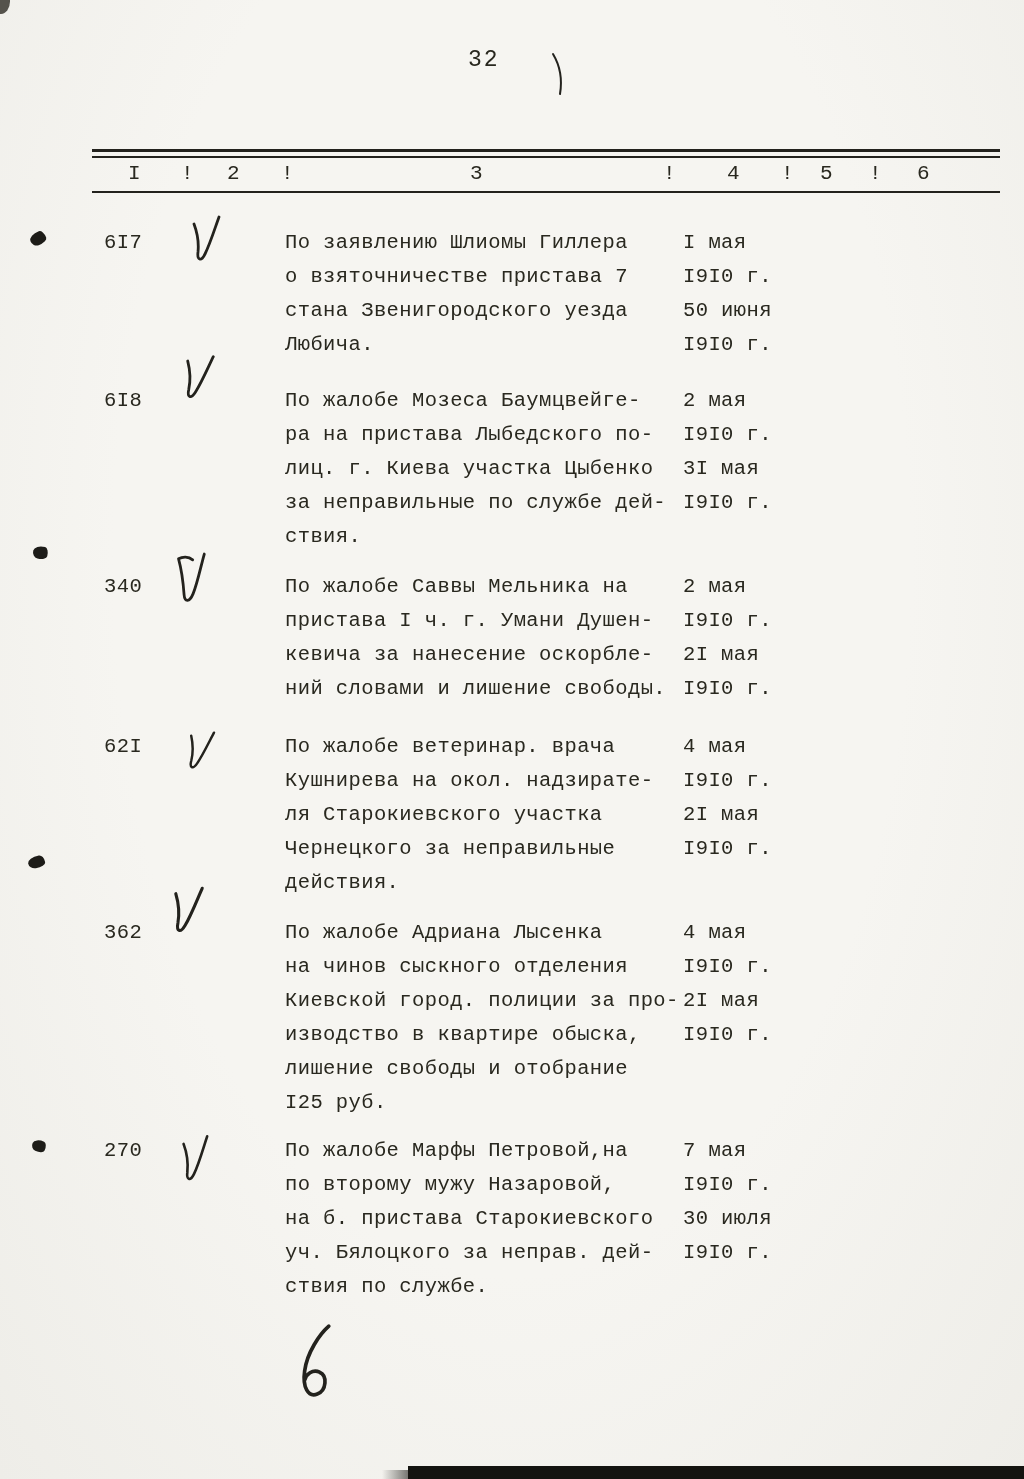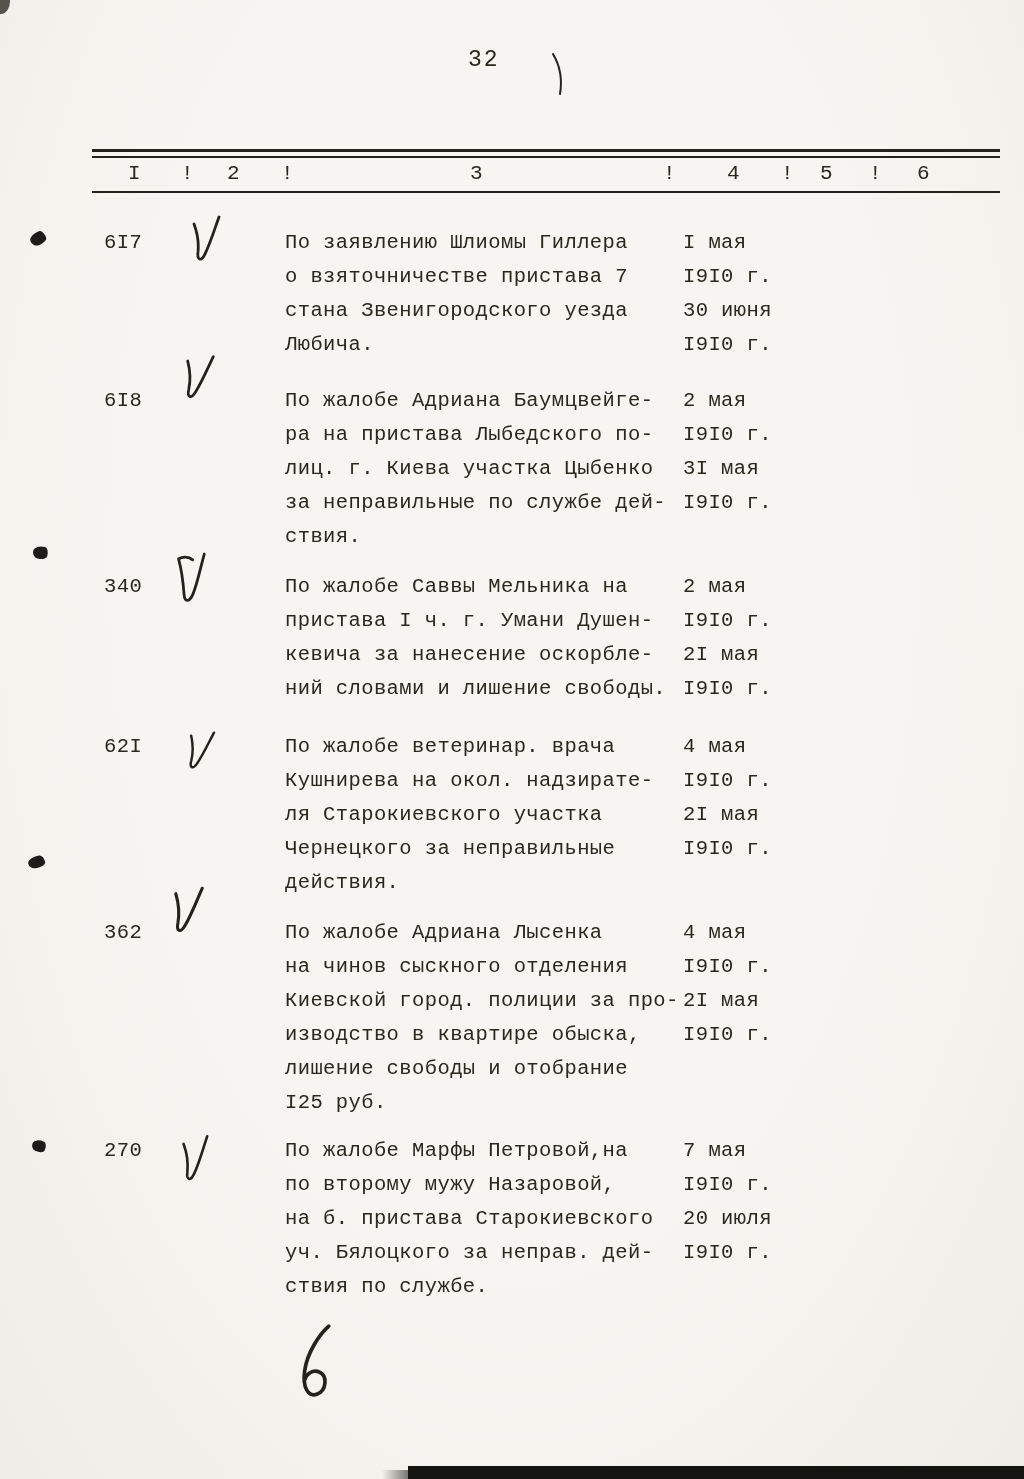--- a/index.html
+++ b/index.html
@@ -117,30 +117,30 @@
     <span class="num">6I7</span>
     <svg class="check" style="left:186px; top:-12px" width="36" height="52" viewBox="0 0 36 52">
       <path d="M8 10 C11 18 13 28 12 38 C11 46 15 48 19 40 C24 30 29 14 33 3" stroke-width="2.8"></path>
     </svg>
     <div class="desc">По заявлению Шлиомы Гиллера
 о взяточничестве пристава 7
 стана Звенигородского уезда
 Любича.</div>
     <div class="dates">I мая
 I9I0 г.
-30 июня
+50 июня
 I9I0 г.</div>
   </div>
 
   <div class="entry" style="top:384px">
     <span class="num">6I8</span>
     <svg class="check" style="left:178px; top:-32px; transform:rotate(6deg)" width="36" height="52" viewBox="0 0 36 52">
       <path d="M8 10 C11 18 13 28 12 38 C11 46 15 48 19 40 C24 30 29 14 33 3" stroke-width="2.8"></path>
     </svg>
-    <div class="desc">По жалобе Адриана Баумцвейге-
+    <div class="desc">По жалобе Мозеса Баумцвейге-
 ра на пристава Лыбедского по-
 лиц. г. Киева участка Цыбенко
 за неправильные по службе дей-
 ствия.</div>
     <div class="dates">2 мая
 I9I0 г.
 3I мая
 I9I0 г.</div>
   </div>
 
@@ -197,21 +197,21 @@
     <svg class="check" style="left:176px; top:-4px" width="34" height="58" viewBox="0 0 36 56">
       <path d="M8 12 C11 20 13 32 12 42 C11 50 15 52 19 44 C24 34 29 16 33 4" stroke-width="2.8"></path>
     </svg>
     <div class="desc">По жалобе Марфы Петровой,на
 по второму мужу Назаровой,
 на б. пристава Старокиевского
 уч. Бялоцкого за неправ. дей-
 ствия по службе.</div>
     <div class="dates">7 мая
 I9I0 г.
-20 июля
+30 июля
 I9I0 г.</div>
   </div>
 
   <span class="ink-blot" style="left:30px; top:232px; width:16px; height:13px; transform:rotate(-20deg)"></span>
   <span class="ink-blot" style="left:33px; top:546px; width:15px; height:13px; transform:rotate(15deg)"></span>
   <span class="ink-blot" style="left:28px; top:856px; width:17px; height:12px; transform:rotate(-10deg)"></span>
   <span class="ink-blot" style="left:32px; top:1140px; width:14px; height:12px; transform:rotate(25deg)"></span>
 
   <svg class="footer-six" width="46" height="82" viewBox="0 0 40 70" aria-label="">
     <path d="M32 3 C24 10 13 26 11 42 C9 56 14 65 22 62 C30 59 31 46 24 43 C18 40 12 45 11 50" stroke-width="3.2"></path>

